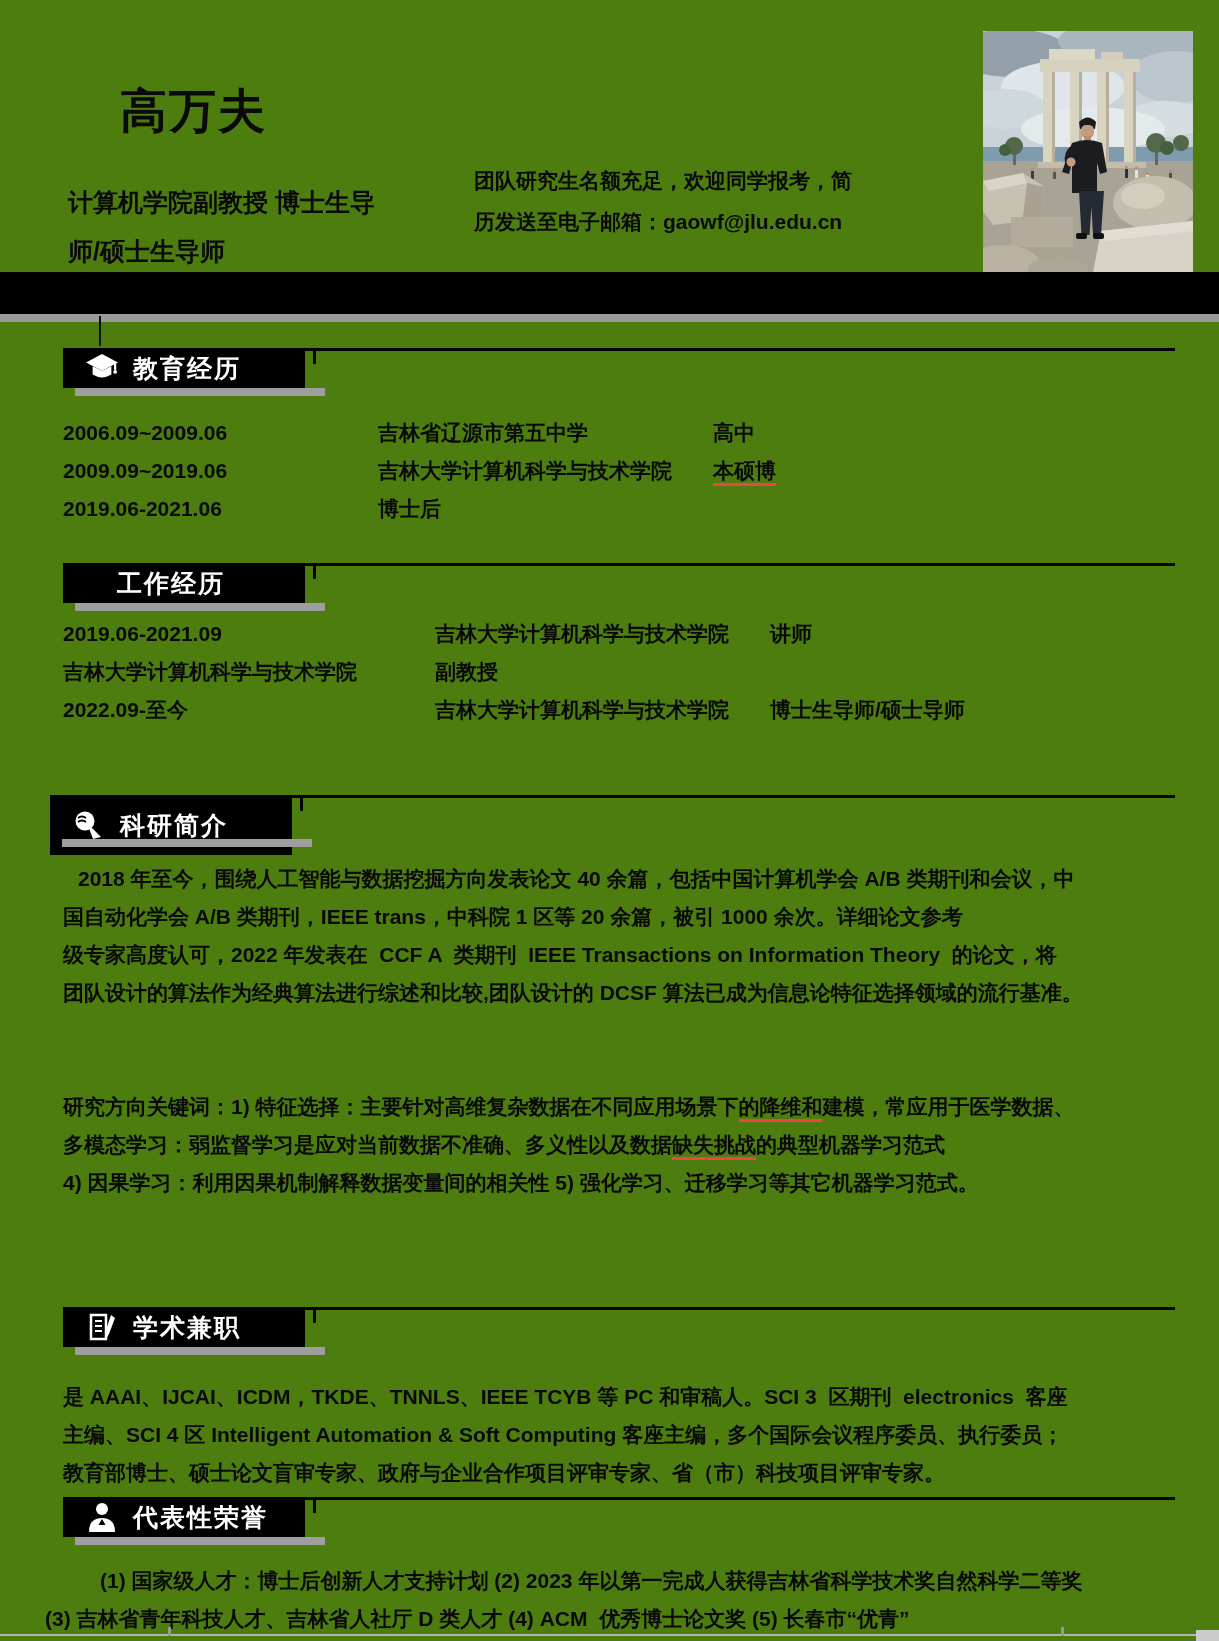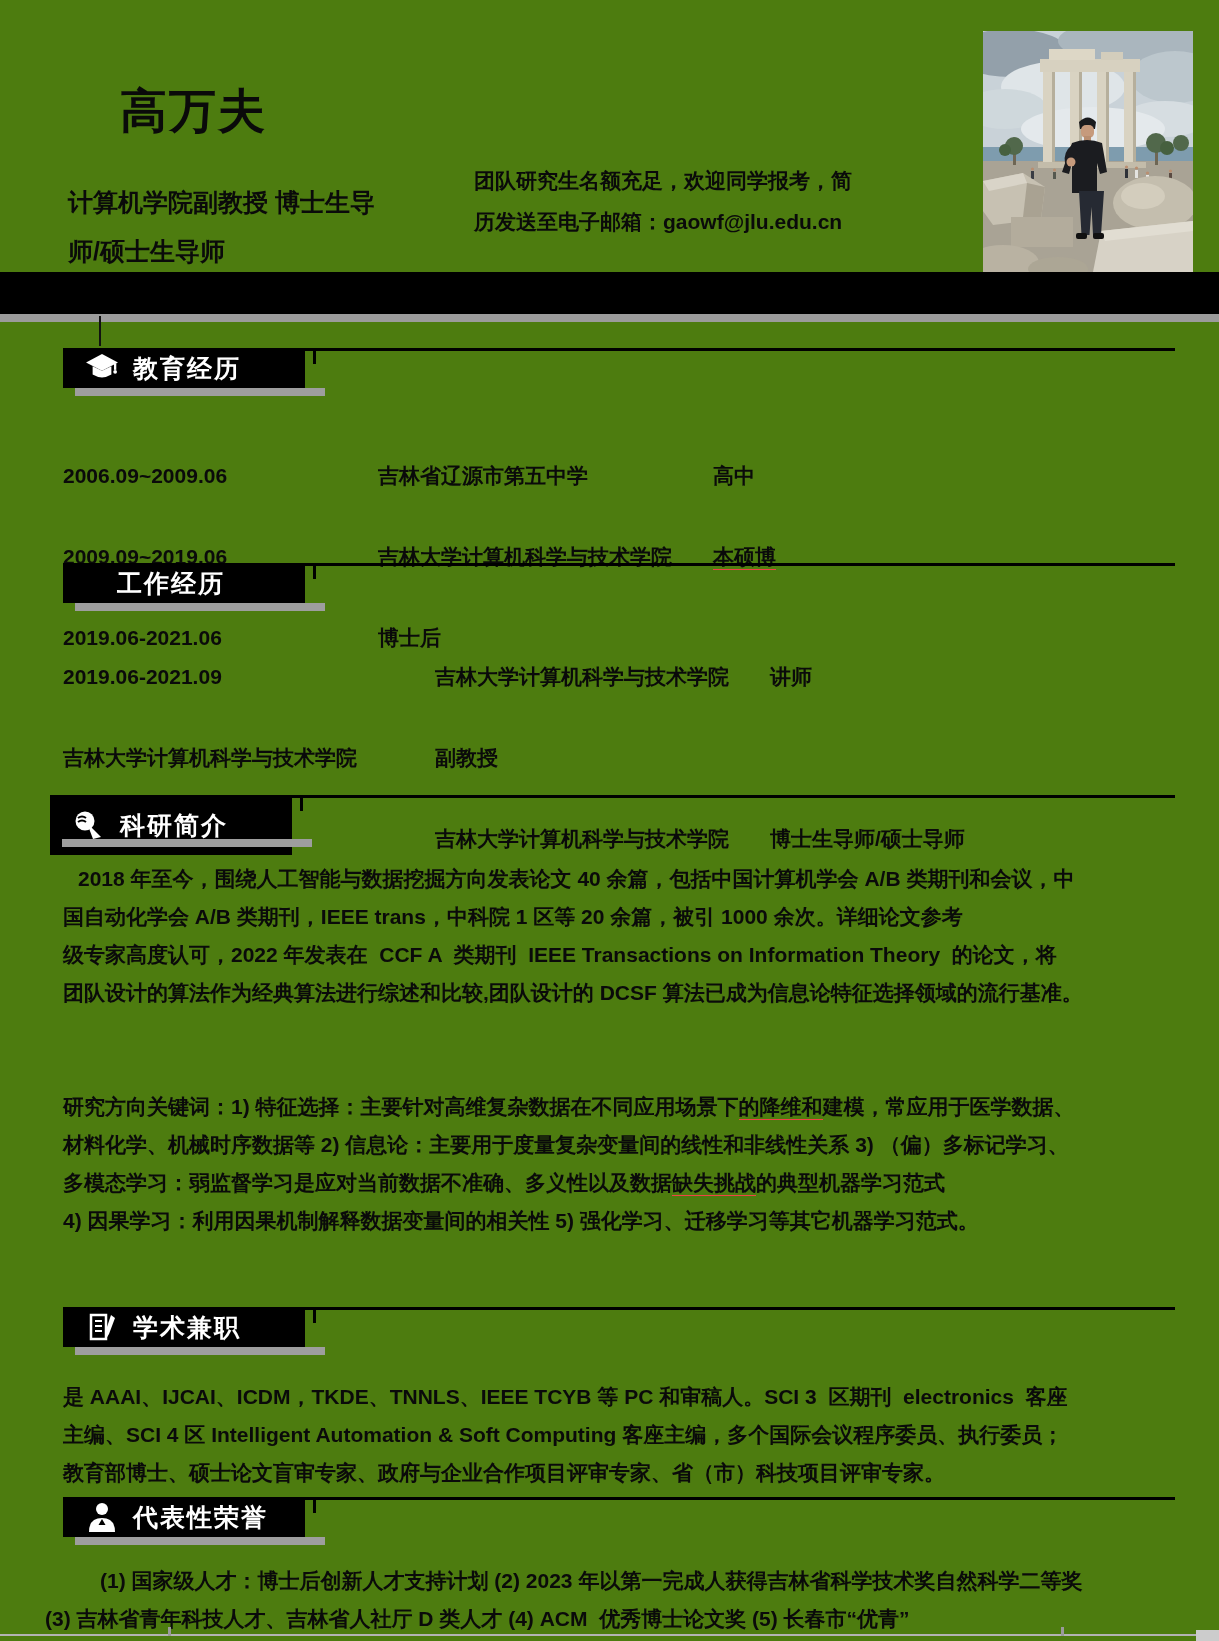--- a/index.html
+++ b/index.html
@@ -24,31 +24,31 @@
            display:flex;align-items:center;padding-left:20px;box-sizing:border-box;}
   .sec-box.tall{height:60px;}
   .sec-icon{display:inline-flex;width:38px;justify-content:center;align-items:center;margin-right:12px;}
   .sec-label{font-size:25px;font-weight:700;letter-spacing:2px;}
   .sec-shadow{position:absolute;left:12px;top:40px;width:250px;height:8px;background:#9e9e9e;}
   .sec-shadow.tall{top:44px;}
   .no-icon{padding-left:54px;}
 
   
   .rows{position:absolute;left:63px;font-size:21px;font-weight:700;}
-  .row{display:grid;height:38px;align-items:center;margin-top:43px;}
+  .row{display:grid;height:38px;align-items:center;}
   .edu-rows .row{grid-template-columns:315px 335px 1fr;}
   .work-rows .row{grid-template-columns:372px 335px 1fr;}
 
   
   .para{position:absolute;left:63px;font-size:21px;font-weight:700;}
   .pline{white-space:pre;height:38px;line-height:38px;}
   .ind15{text-indent:15px;}
   .ind37{text-indent:37px;}
   .out18{margin-left:-18px;}
-  .u-blue{border-bottom:1px solid #ef4444;padding-bottom:1px;}
+  .u-blue{border-bottom:3px solid #ef4444;padding-bottom:1px;}
 
   
   .bottom-hairline{position:absolute;left:0;top:1634px;width:1200px;height:2px;background:#b3b3b3;}
   .bottom-tick{position:absolute;top:1627px;width:3px;height:9px;background:#9a9a9a;}
   .bottom-corner{position:absolute;left:1196px;top:1630px;width:23px;height:11px;background:#cccccc;}
 </style>
 </head>
 <body>
 
 <div id="page">
@@ -215,21 +215,20 @@
 
   <div class="para" style="top:860px;">
     <div class="pline ind15">2018 年至今，围绕人工智能与数据挖掘方向发表论文 40 余篇，包括中国计算机学会 A/B 类期刊和会议，中</div>
     <div class="pline">国自动化学会 A/B 类期刊，IEEE trans，中科院 1 区等 20 余篇，被引 1000 余次。详细论文参考</div>
     <div class="pline">级专家高度认可，2022 年发表在  CCF A  类期刊  IEEE Transactions on Information Theory  的论文，将</div>
     <div class="pline">团队设计的算法作为经典算法进行综述和比较,团队设计的 DCSF 算法已成为信息论特征选择领域的流行基准。</div>
   </div>
 
   <div class="para" style="top:1088px;">
     <div class="pline"><span>研究方向关键词：1) 特征选择：主要针对高维复杂数据在不同应用场景下</span><span class="u-blue">的降维和</span><span>建模，常应用于医学数据、</span></div>
-    <div class="pline">材料化学、机械时序数据等 2) 信息论：主要用于度量复杂变量间的线性和非线性关系 3) （偏）多标记学习、</div>
     <div class="pline"><span>多模态学习：弱监督学习是应对当前数据不准确、多义性以及数据</span><span class="u-blue">缺失挑战</span><span>的典型机器学习范式</span></div>
     <div class="pline">4) 因果学习：利用因果机制解释数据变量间的相关性 5) 强化学习、迁移学习等其它机器学习范式。</div>
   </div>
 
   <div class="sec" style="left:63px;top:1307px;">
     <div class="sec-rule" style="width:1112px;"></div>
     <div class="sec-rule-tick" style="left:250px;"></div>
     <div class="sec-box">
       <span class="sec-icon">
         <svg width="32" height="30" viewBox="0 0 32 30">

